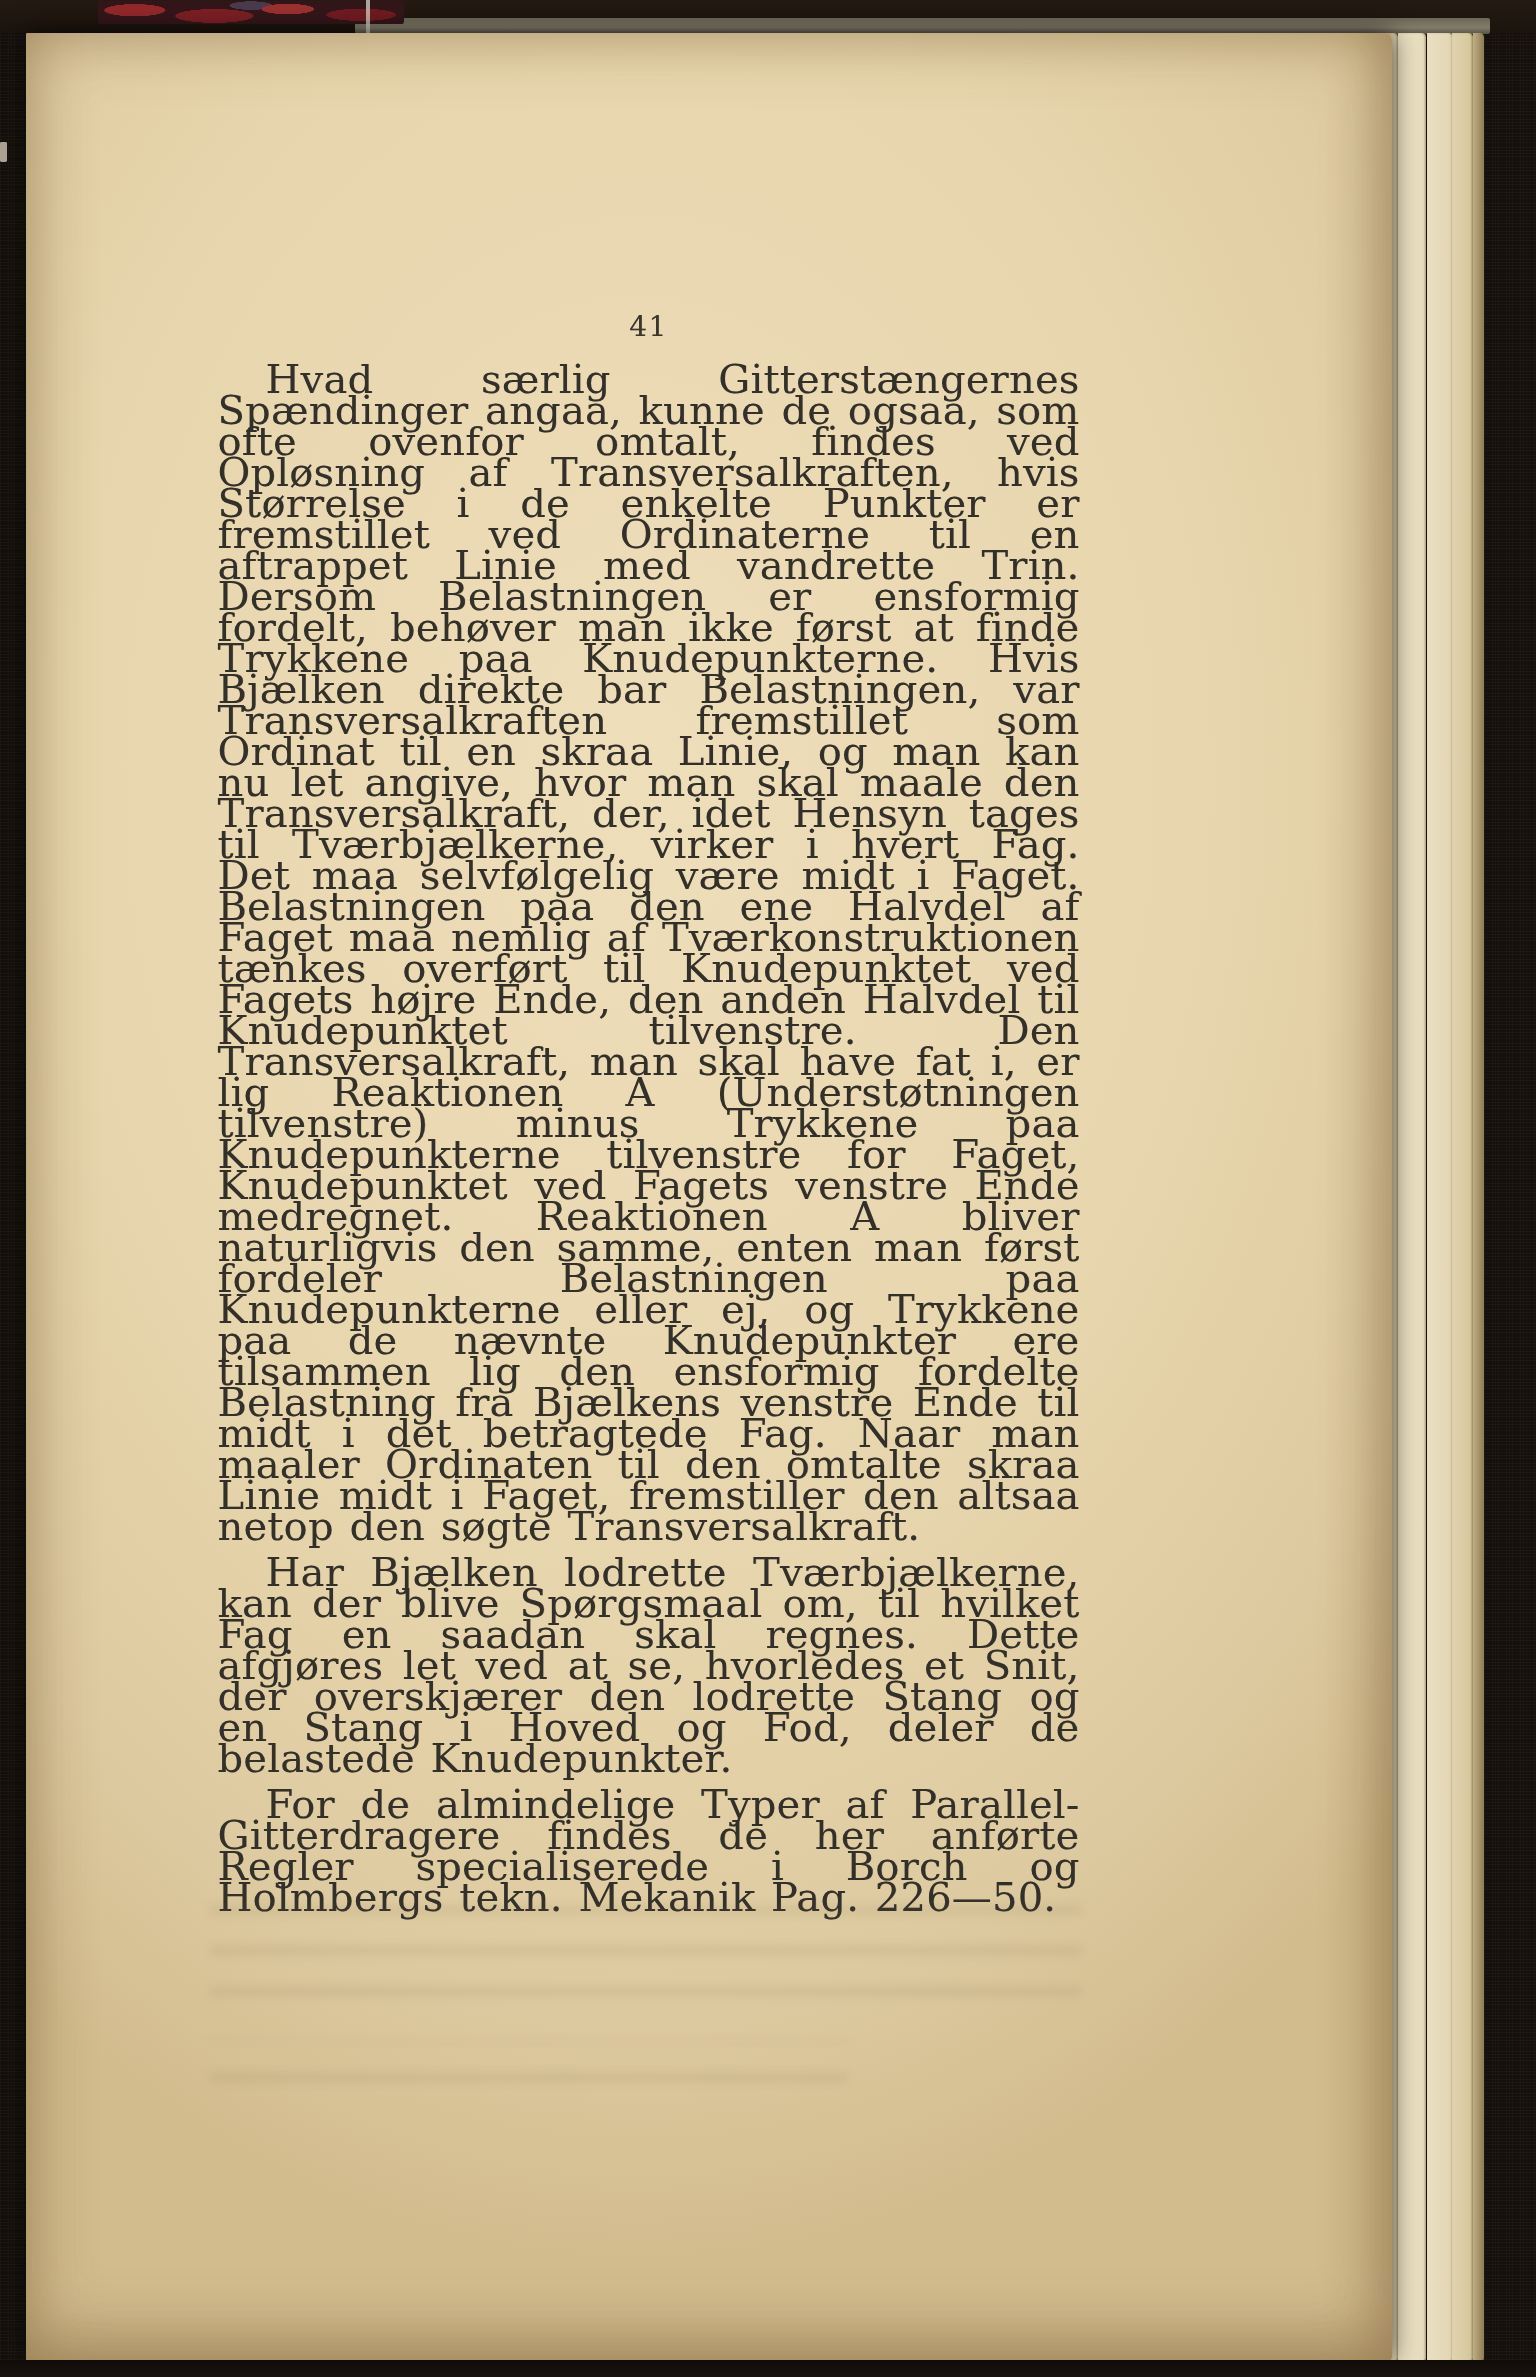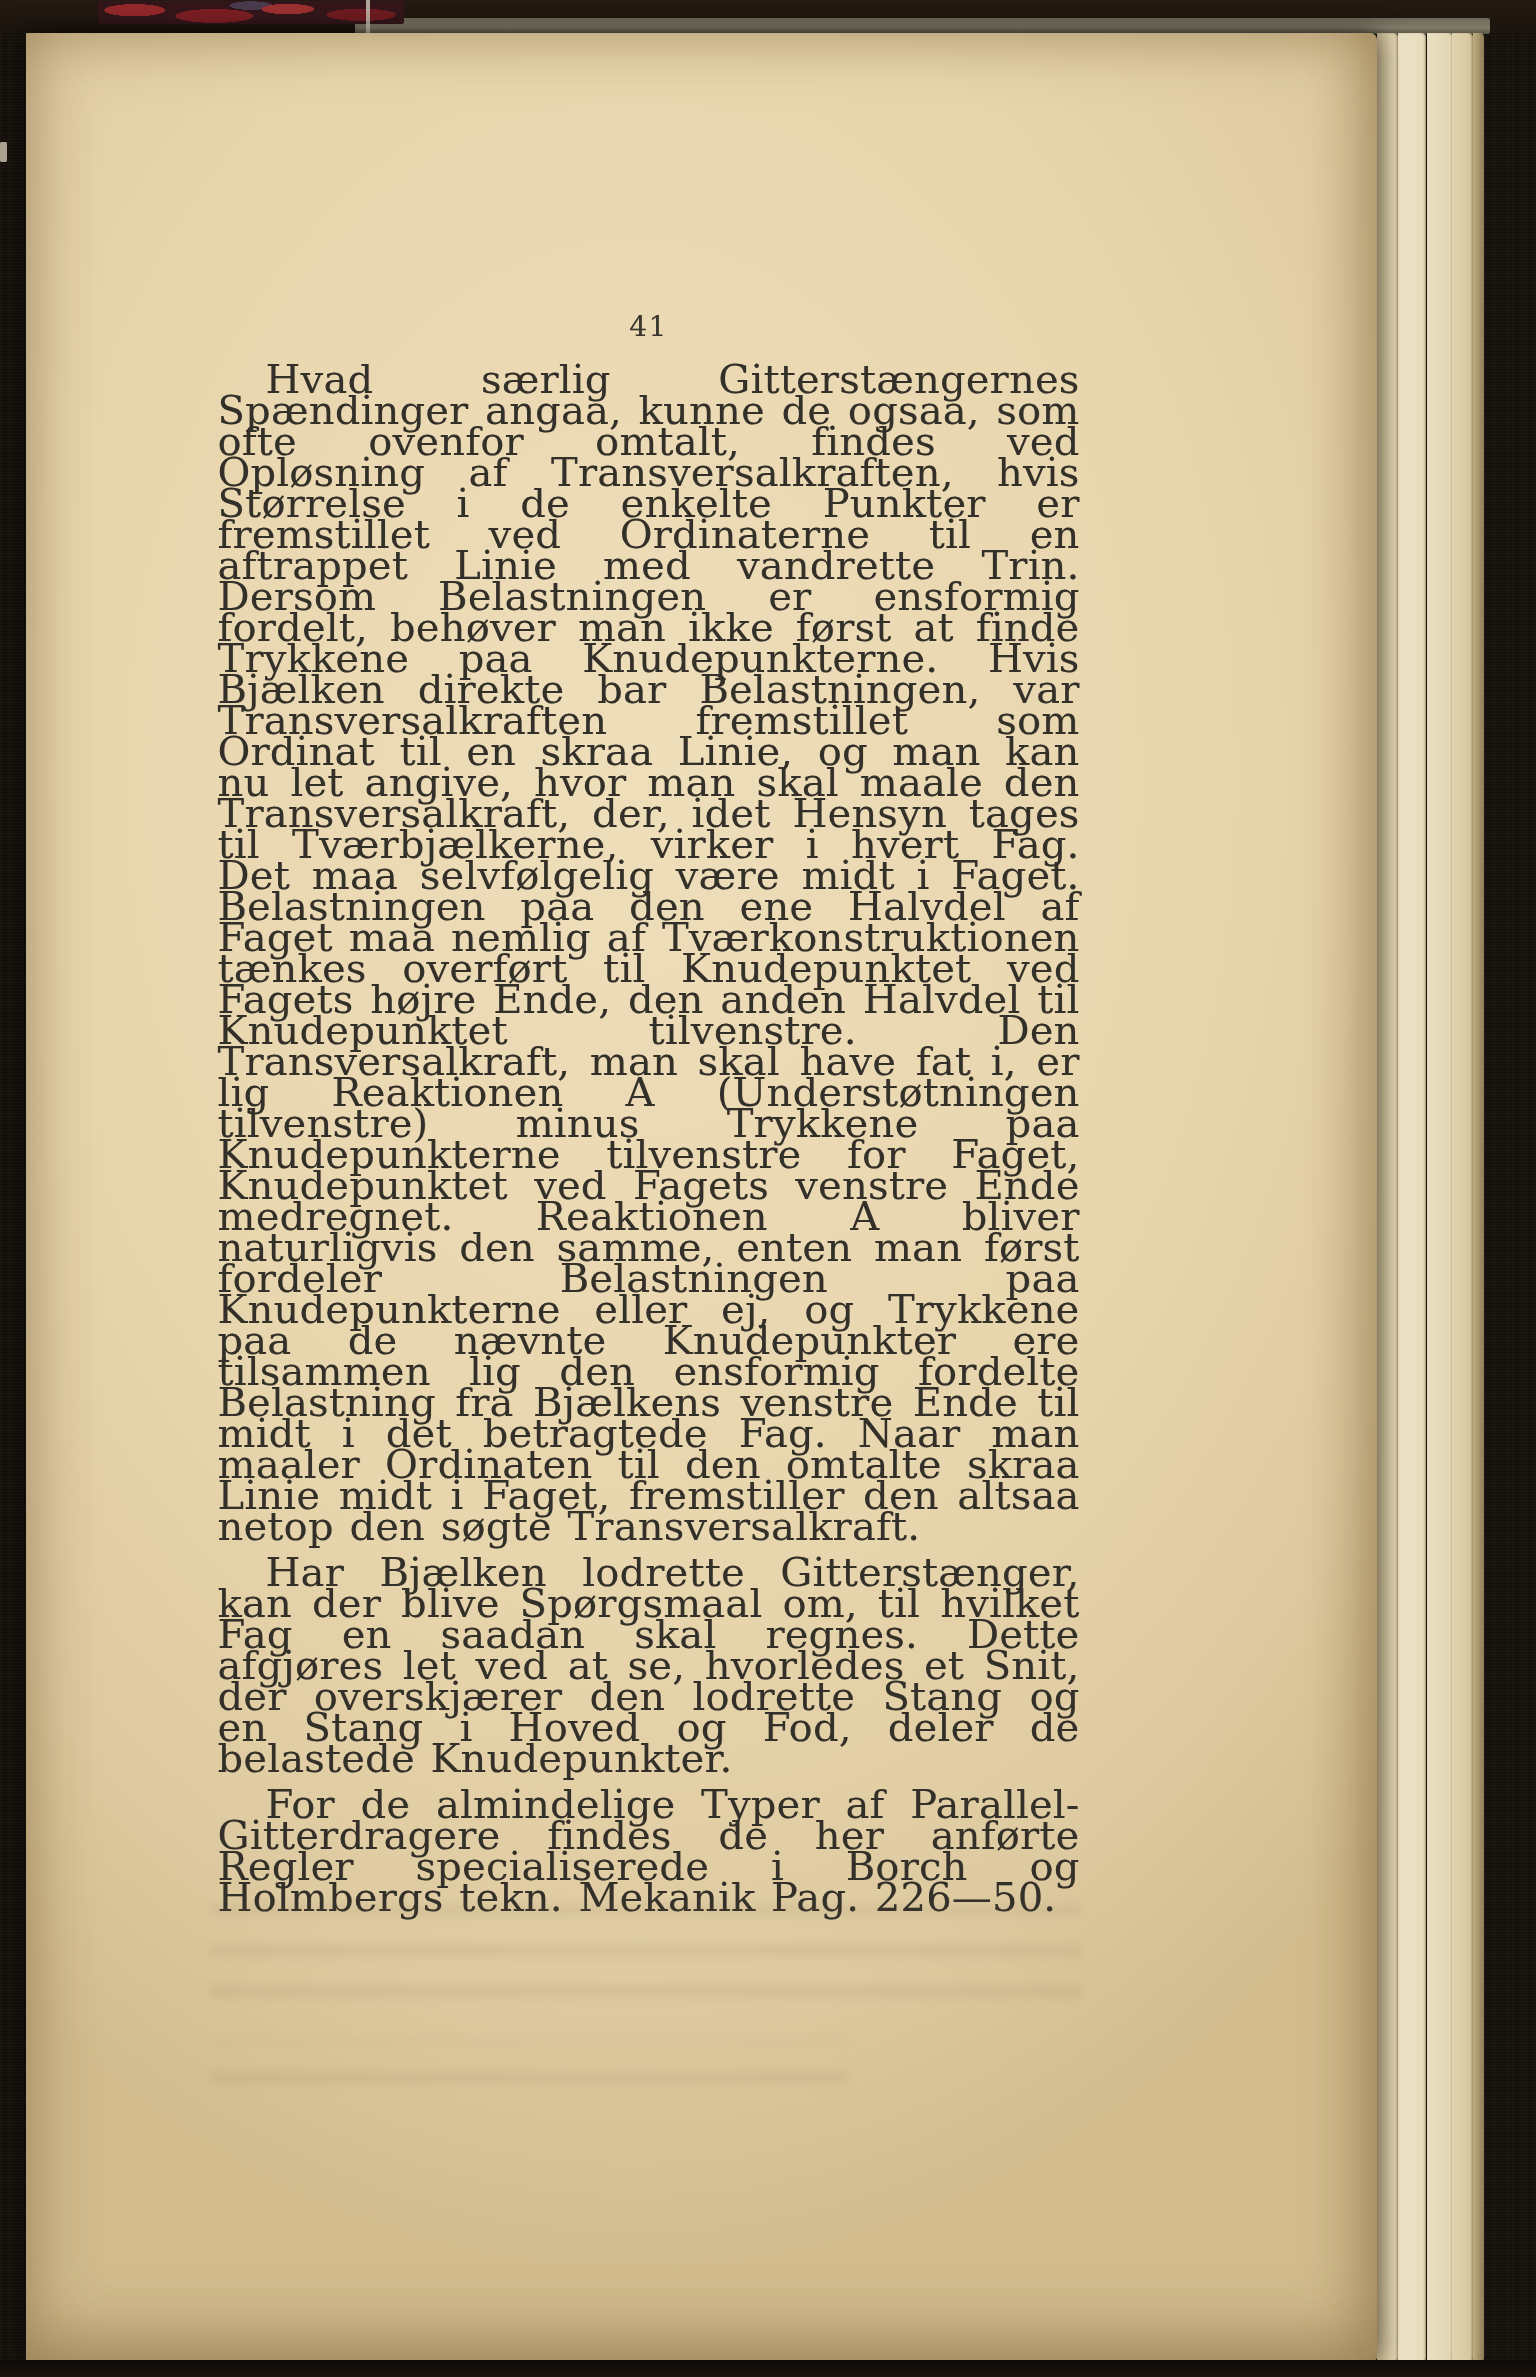--- a/index.html
+++ b/index.html
@@ -55,20 +55,21 @@
   .page {
     position: absolute; left: 25.5px; top: 33px; width: 1351px; height: 2328px;
     background:
       radial-gradient(ellipse 1064px 1489px at 45% 32%, #eedeba 0%, #e7d5ad 55%, #decaa0 82%, #d2bc8e 100%);
     box-shadow:
       inset 0 0 71px rgba(110,80,35,.30),
       inset -17px 0 50px rgba(110,80,35,.20),
       inset 0 -28px 64px rgba(100,70,30,.22),
       0 0 25.5px rgba(0,0,0,.65);
     border-radius: 1.4px 7px 4.3px 1.4px;
+    padding-left: 15px;
   }
 
   
   .text-block {
     position: absolute; left: 177px; top: 277px; width: 892px;
     color: #33302a;
   }
   .page-number {
     text-align: center;
     font-size: 28px;
@@ -121,21 +122,21 @@
   <div class="strip s2"></div>
   <div class="strip s3"></div>
   <div class="strip s4"></div>
   <div class="strip s5"></div>
 </div>
 
 <div class="page">
   <div class="text-block">
     <div class="page-number">41</div>
     <p>Hvad særlig Gitterstængernes Spændinger angaa, kunne de ogsaa, som ofte ovenfor omtalt, findes ved Opløsning af Transversalkraften, hvis Størrelse i de enkelte Punkter er fremstillet ved Ordinaterne til en aftrappet Linie med vandrette Trin. Dersom Belastningen er ensformig fordelt, behøver man ikke først at finde Trykkene paa Knudepunkterne. Hvis Bjælken direkte bar Belastningen, var Transversalkraften fremstillet som Ordinat til en skraa Linie, og man kan nu let angive, hvor man skal maale den Transversalkraft, der, idet Hensyn tages til Tværbjælkerne, virker i hvert Fag. Det maa selvfølgelig være midt i Faget. Belastningen paa den ene Halvdel af Faget maa nemlig af Tværkonstruktionen tænkes overført til Knudepunktet ved Fagets højre Ende, den anden Halvdel til Knudepunktet tilvenstre. Den Transversalkraft, man skal have fat i, er lig Reaktionen A (Understøtningen tilvenstre) minus Trykkene paa Knudepunkterne tilvenstre for Faget, Knudepunktet ved Fagets venstre Ende medregnet. Reaktionen A bliver naturligvis den samme, enten man først fordeler Belastningen paa Knudepunkterne eller ej, og Trykkene paa de nævnte Knudepunkter ere tilsammen lig den ensformig fordelte Belastning fra Bjælkens venstre Ende til midt i det betragtede Fag. Naar man maaler Ordinaten til den omtalte skraa Linie midt i Faget, fremstiller den altsaa netop den søgte Transversalkraft.</p>
-    <p>Har Bjælken lodrette Gitterstænger, kan der blive Spørgsmaal om, til hvilket Fag en saadan skal regnes. Dette afgjøres let ved at se, hvorledes et Snit, der overskjærer den lodrette Stang og en Stang i Hoved og Fod, deler de belastede Knudepunkter.</p>
+    <p>Har Bjælken lodrette Tværbjælkerne, kan der blive Spørgsmaal om, til hvilket Fag en saadan skal regnes. Dette afgjøres let ved at se, hvorledes et Snit, der overskjærer den lodrette Stang og en Stang i Hoved og Fod, deler de belastede Knudepunkter.</p>
     <p>For de almindelige Typer af Parallel-Gitterdragere findes de her anførte Regler specialiserede i Borch og Holmbergs tekn. Mekanik Pag. 226—50.</p>
   </div>
   <div class="ghost g1"></div>
   <div class="ghost g2"></div>
 </div>
 
 <div class="speck"></div>
 <div class="bottom-edge"></div>
 
 

